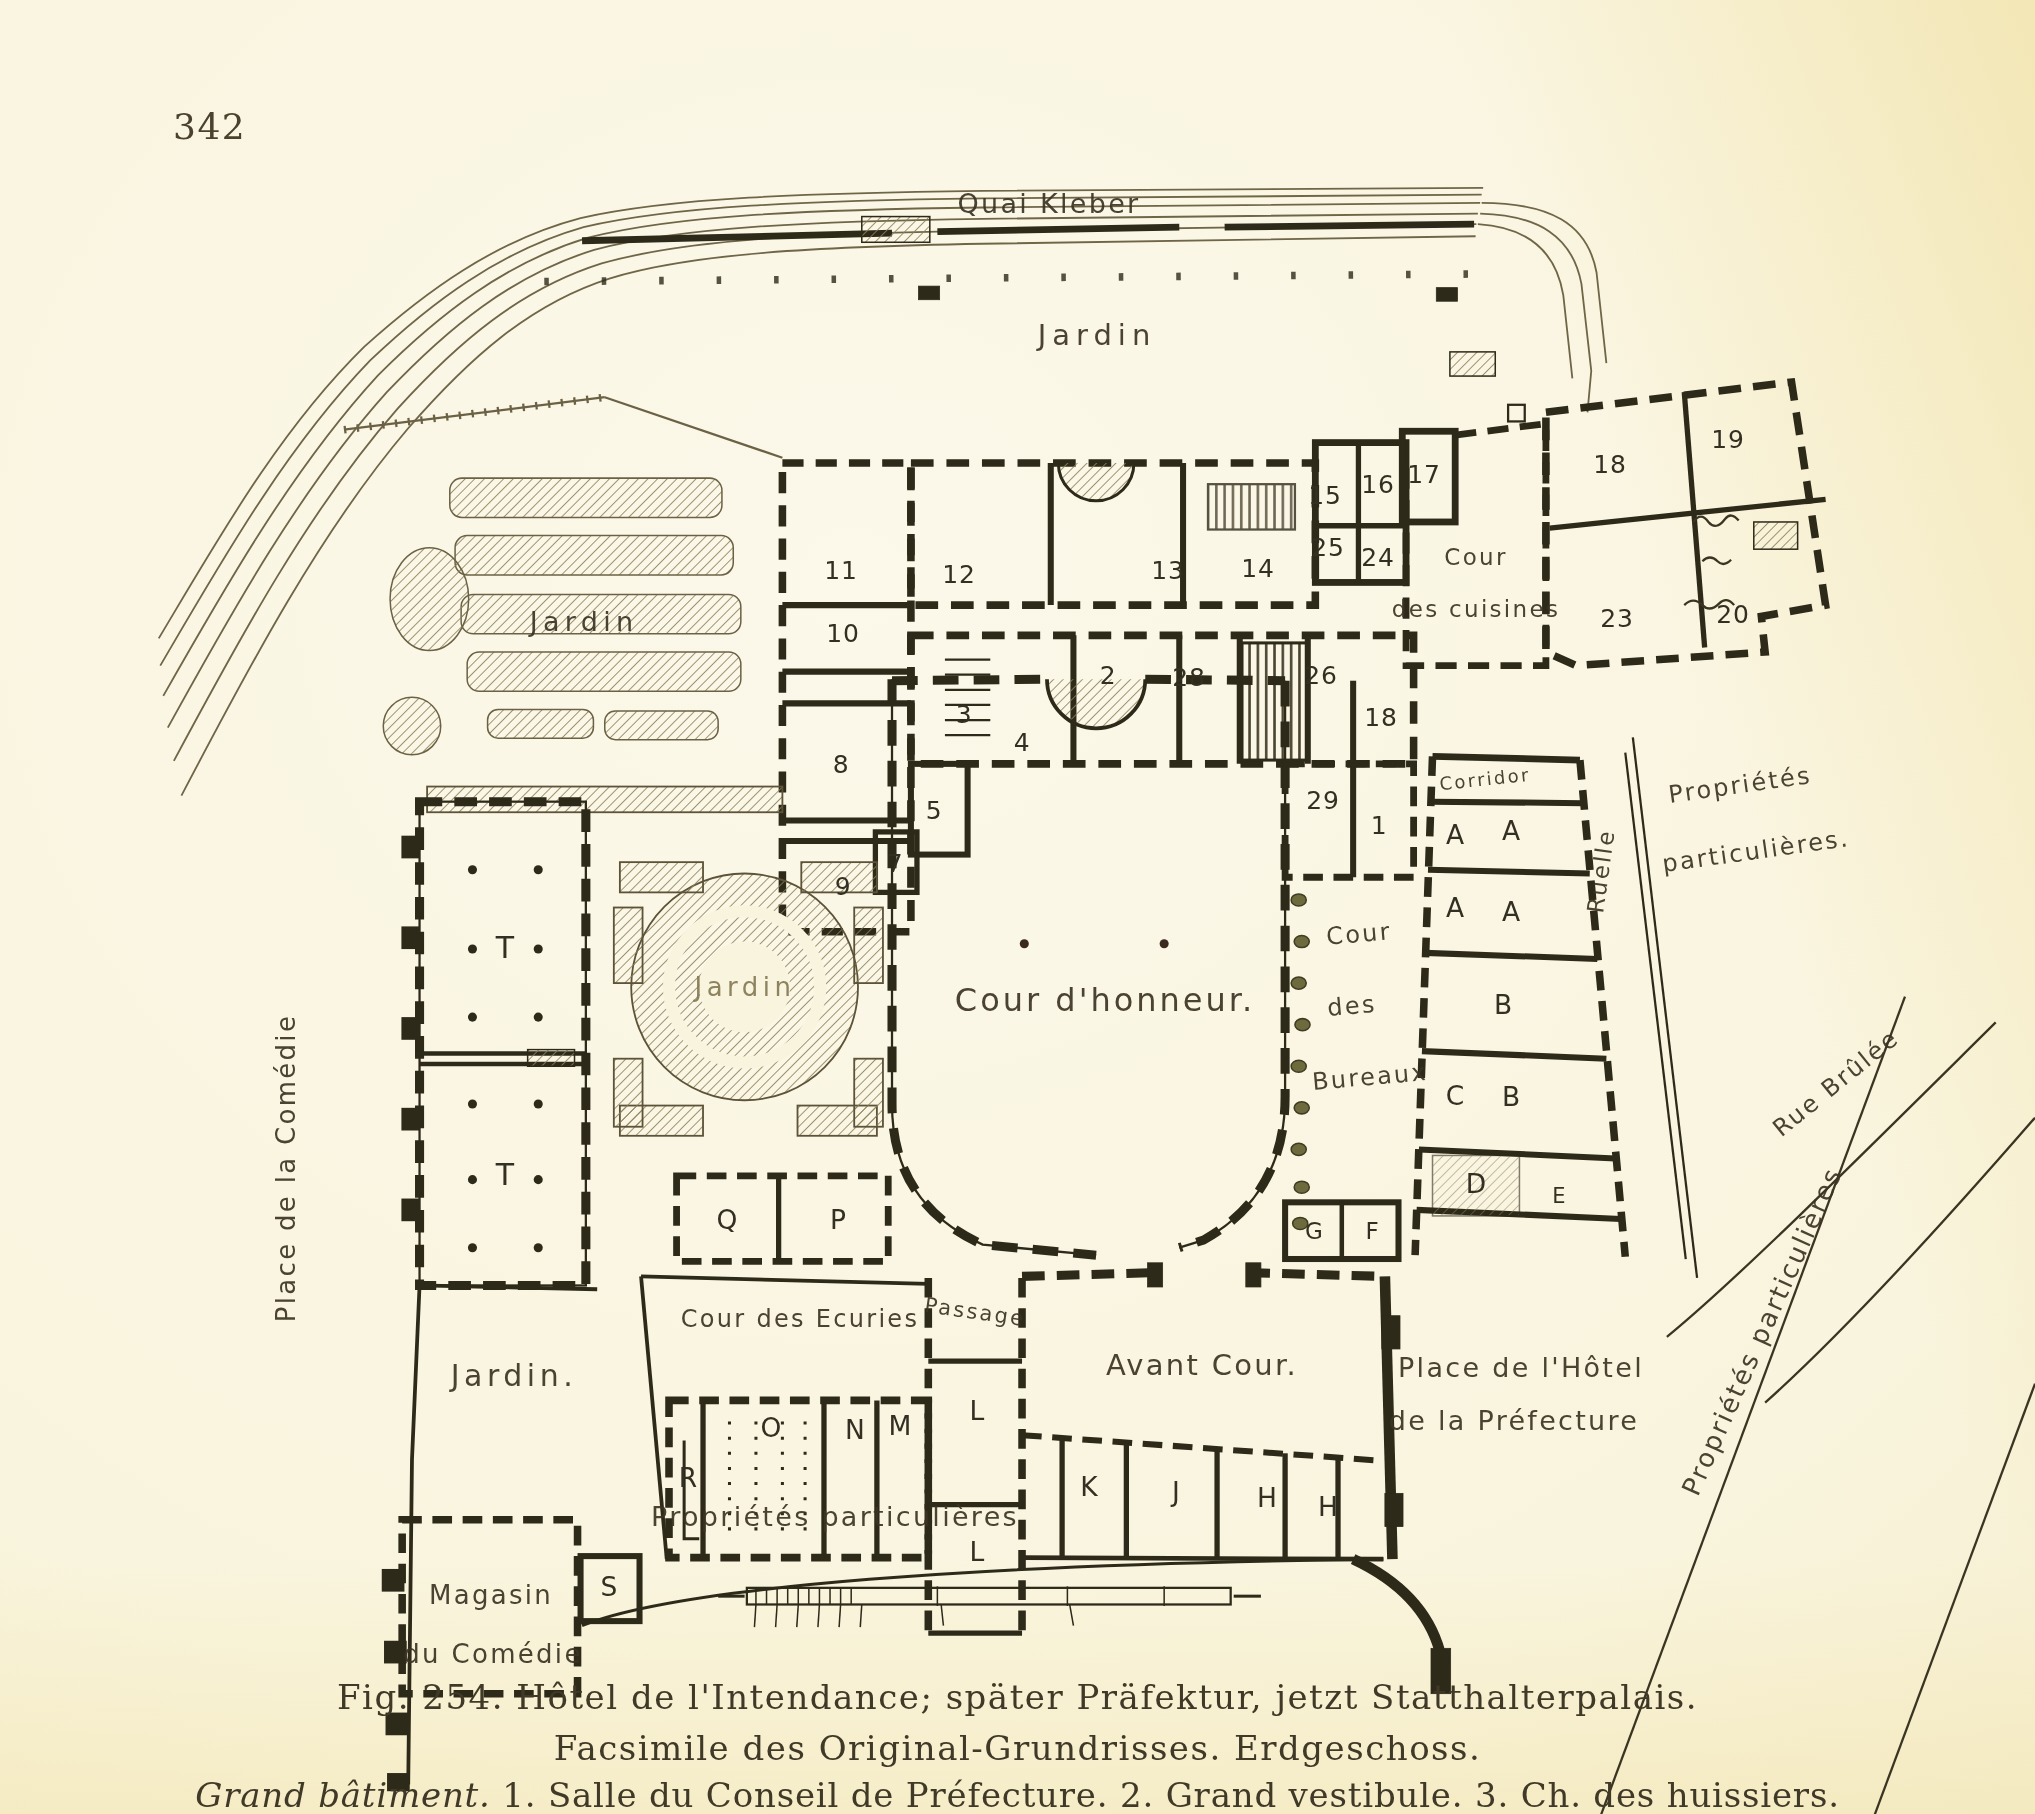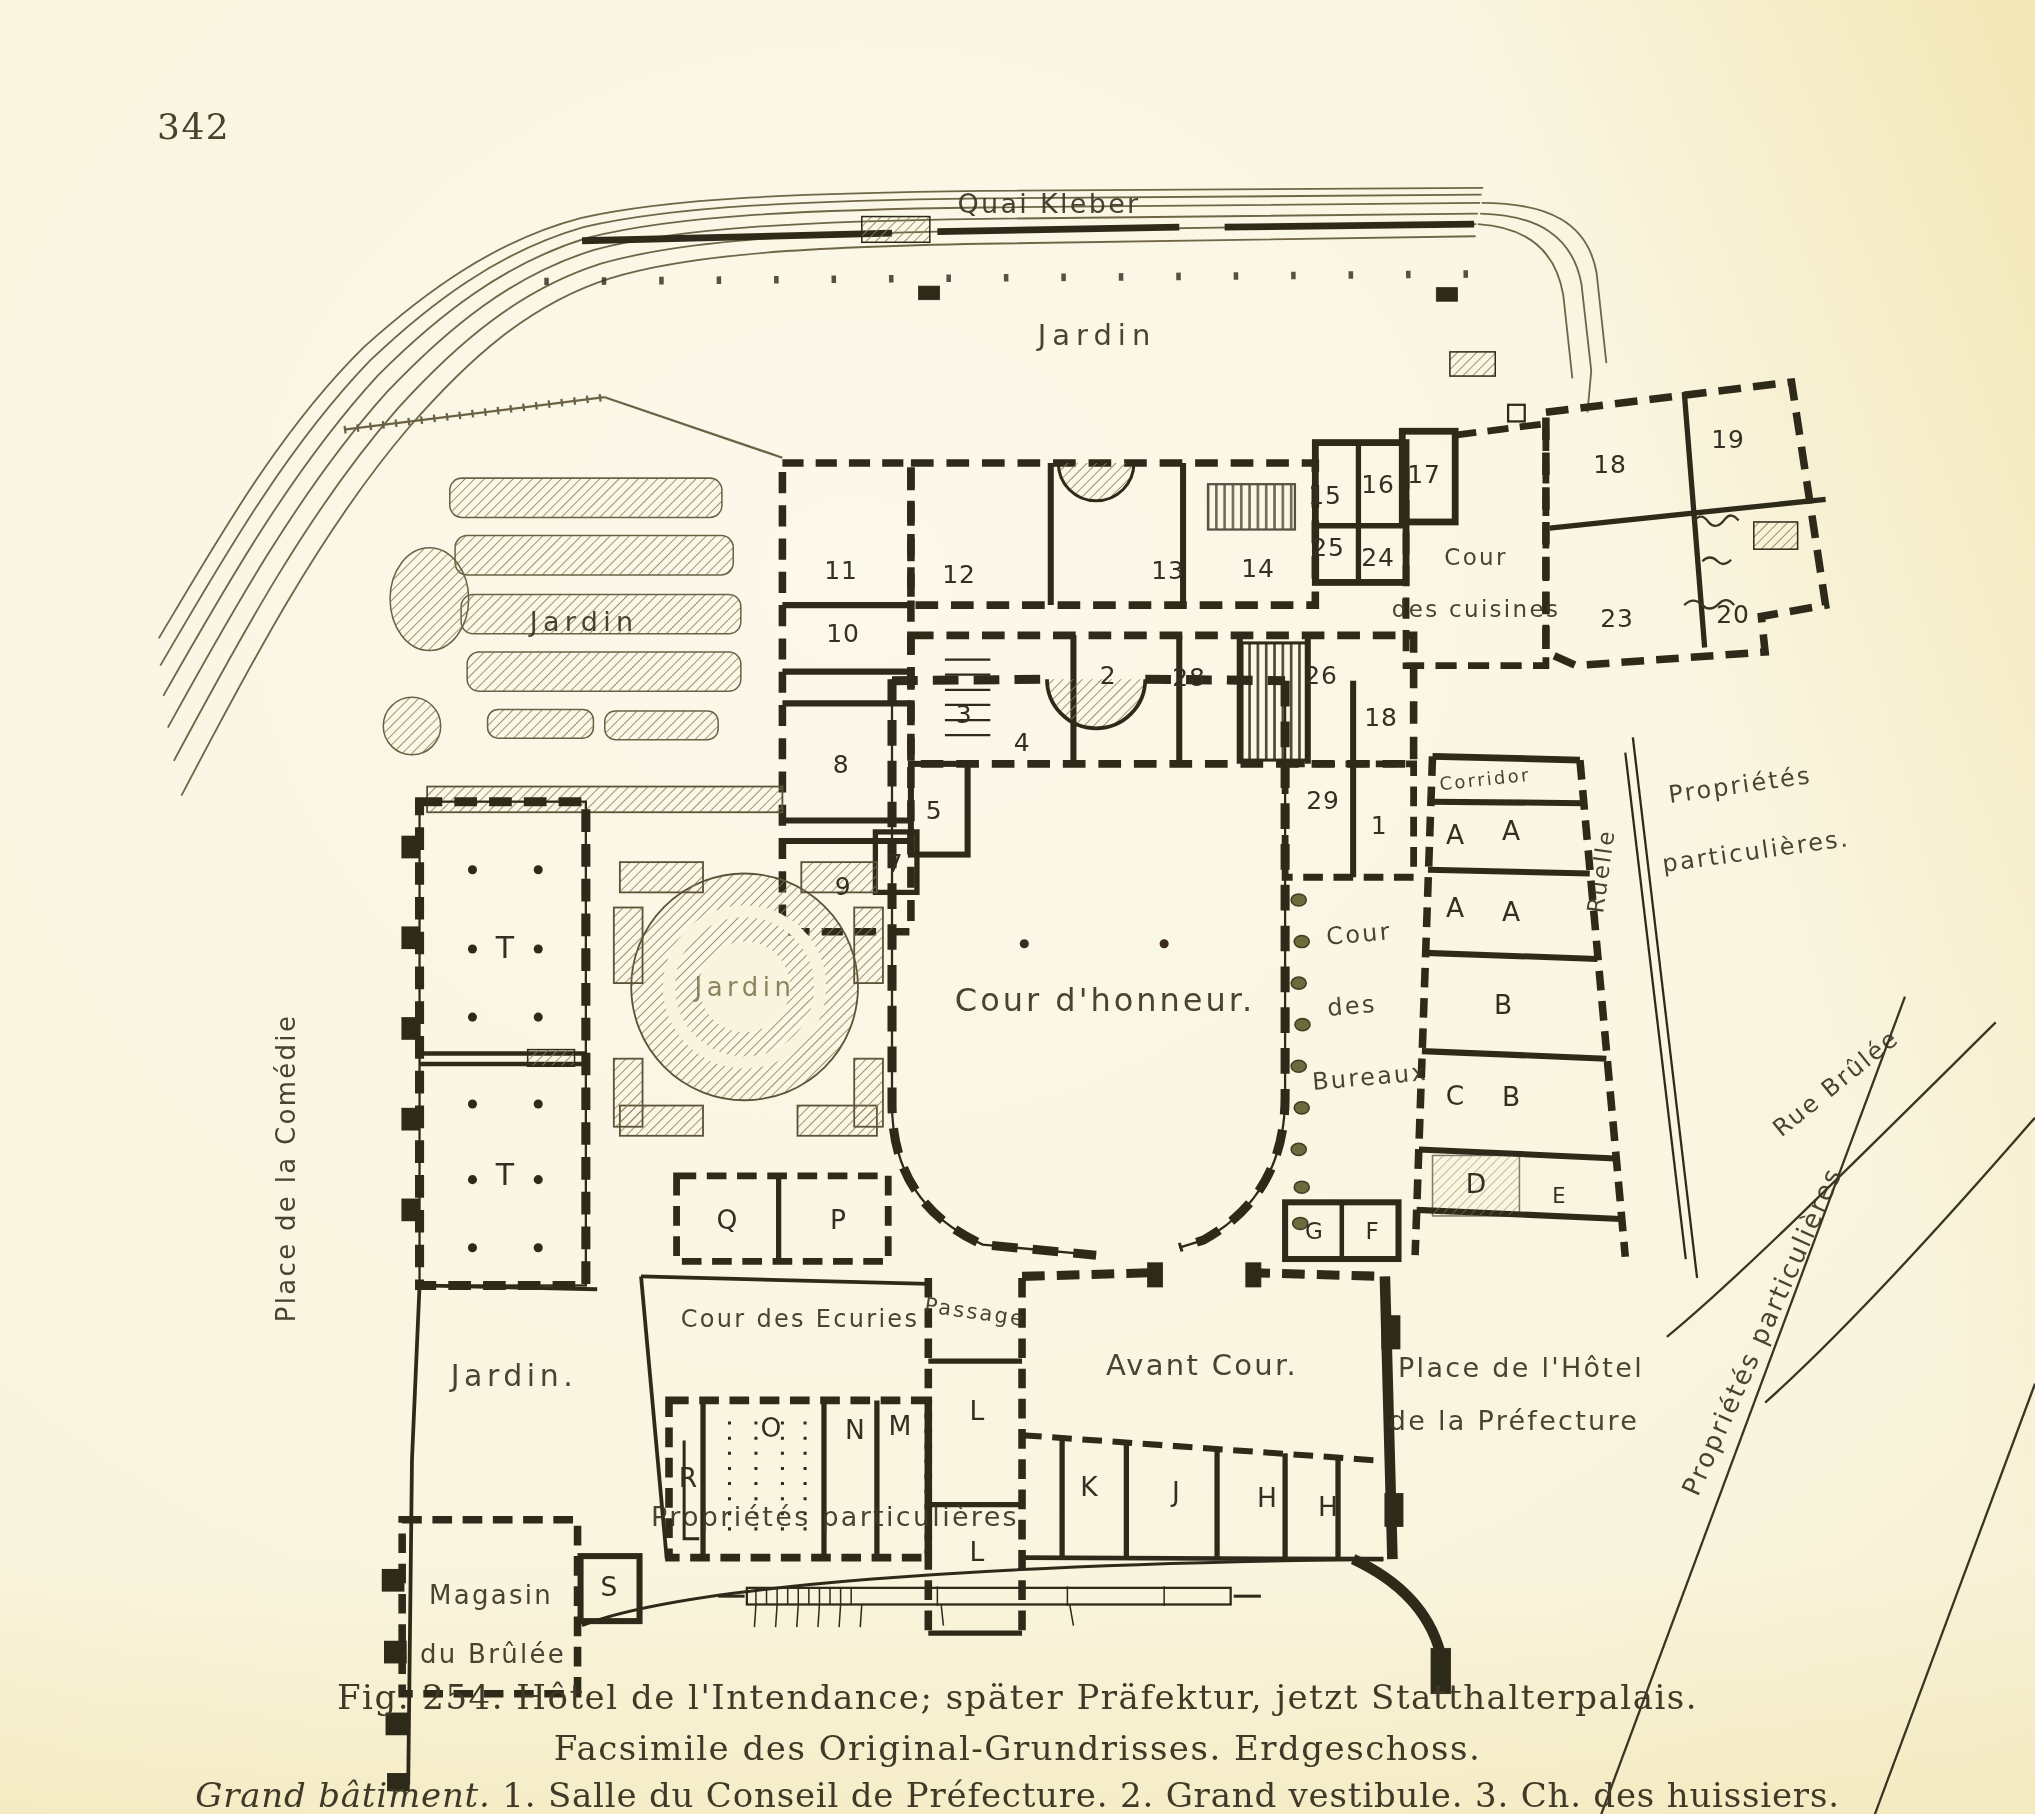--- a/index.html
+++ b/index.html
@@ -6,21 +6,21 @@
   body{
     width:2035px;height:1815px;overflow:hidden;
     background:
       linear-gradient(250deg, rgba(238,220,150,.55) 0%, rgba(238,220,150,0) 22%),
       linear-gradient(0deg, rgba(240,224,160,.35) 0%, rgba(240,224,160,0) 14%),
       radial-gradient(120% 120% at 42% 32%, #fcf8ea 0%, #f9f4dd 55%, #f4ebc8 88%, #f0e5b6 100%);
     font-family:"DejaVu Serif", serif;
     color:#3e3624;
   }
   .page{position:relative;width:2035px;height:1815px;}
-  .abs{position:absolute;}
+  .abs{position:absolute;margin-left:16px;}
   .pgnum{font-size:36px;letter-spacing:1.5px;color:#4a422c;}
   .hdr{font-size:39px;font-variant:small-caps;letter-spacing:6.8px;color:#4c442c;white-space:nowrap;}
   .plan-svg{position:absolute;left:0;top:0;width:2035px;height:1815px;}
   .lbl{
     position:absolute;transform:translate(-50%,-50%);
     font-family:"DejaVu Sans", sans-serif;color:#3c3424;
     white-space:nowrap;letter-spacing:2.3px;opacity:.92;
   }
   .fs24{font-size:18px;} .fs28{font-size:21px;} .fs30{font-size:23px;}
   .fs32{font-size:24px;} .fs34{font-size:26px;} .fs36{font-size:27px;}
@@ -340,21 +340,21 @@
   <span class="lbl fs32" style="left:1836px;top:1083px;transform:translate(-50%,-50%) rotate(-39deg)">Rue Brûlée</span>
   <span class="lbl fs34" style="left:1762px;top:1331px;transform:translate(-50%,-50%) rotate(-66deg)">Propriétés particulières</span>
   <span class="lbl fs36" style="left:835px;top:1516px">Propriétés particulières</span>
   <span class="lbl fs34" style="left:286px;top:1168px;transform:translate(-50%,-50%) rotate(-90deg)">Place de la Comédie</span>
   <span class="lbl fs32" style="left:800px;top:1319px">Cour des Ecuries</span>
   <span class="lbl fs28" style="left:975px;top:1312px;transform:translate(-50%,-50%) rotate(8deg)">Passage</span>
   <span class="lbl fs38" style="left:1202px;top:1365px">Avant Cour.</span>
   <span class="lbl fs36" style="left:1521px;top:1367px">Place de l'Hôtel</span>
   <span class="lbl fs36" style="left:1514px;top:1420px">de la Préfecture</span>
   <span class="lbl fs34" style="left:491px;top:1595px">Magasin</span>
-  <span class="lbl fs34" style="left:493px;top:1654px">du Brûlée</span>
+  <span class="lbl fs34" style="left:493px;top:1654px">du Comédie</span>
 
   <span class="rn" style="left:1379px;top:825px">1</span>
   <span class="rn" style="left:1108px;top:675px">2</span>
   <span class="rn" style="left:964px;top:714px">3</span>
   <span class="rn" style="left:1022px;top:742px">4</span>
   <span class="rn" style="left:934px;top:810px">5</span>
   <span class="rn" style="left:895px;top:863px">7</span>
   <span class="rn" style="left:841px;top:764px">8</span>
   <span class="rn" style="left:843px;top:886px">9</span>
   <span class="rn" style="left:843px;top:633px">10</span>

